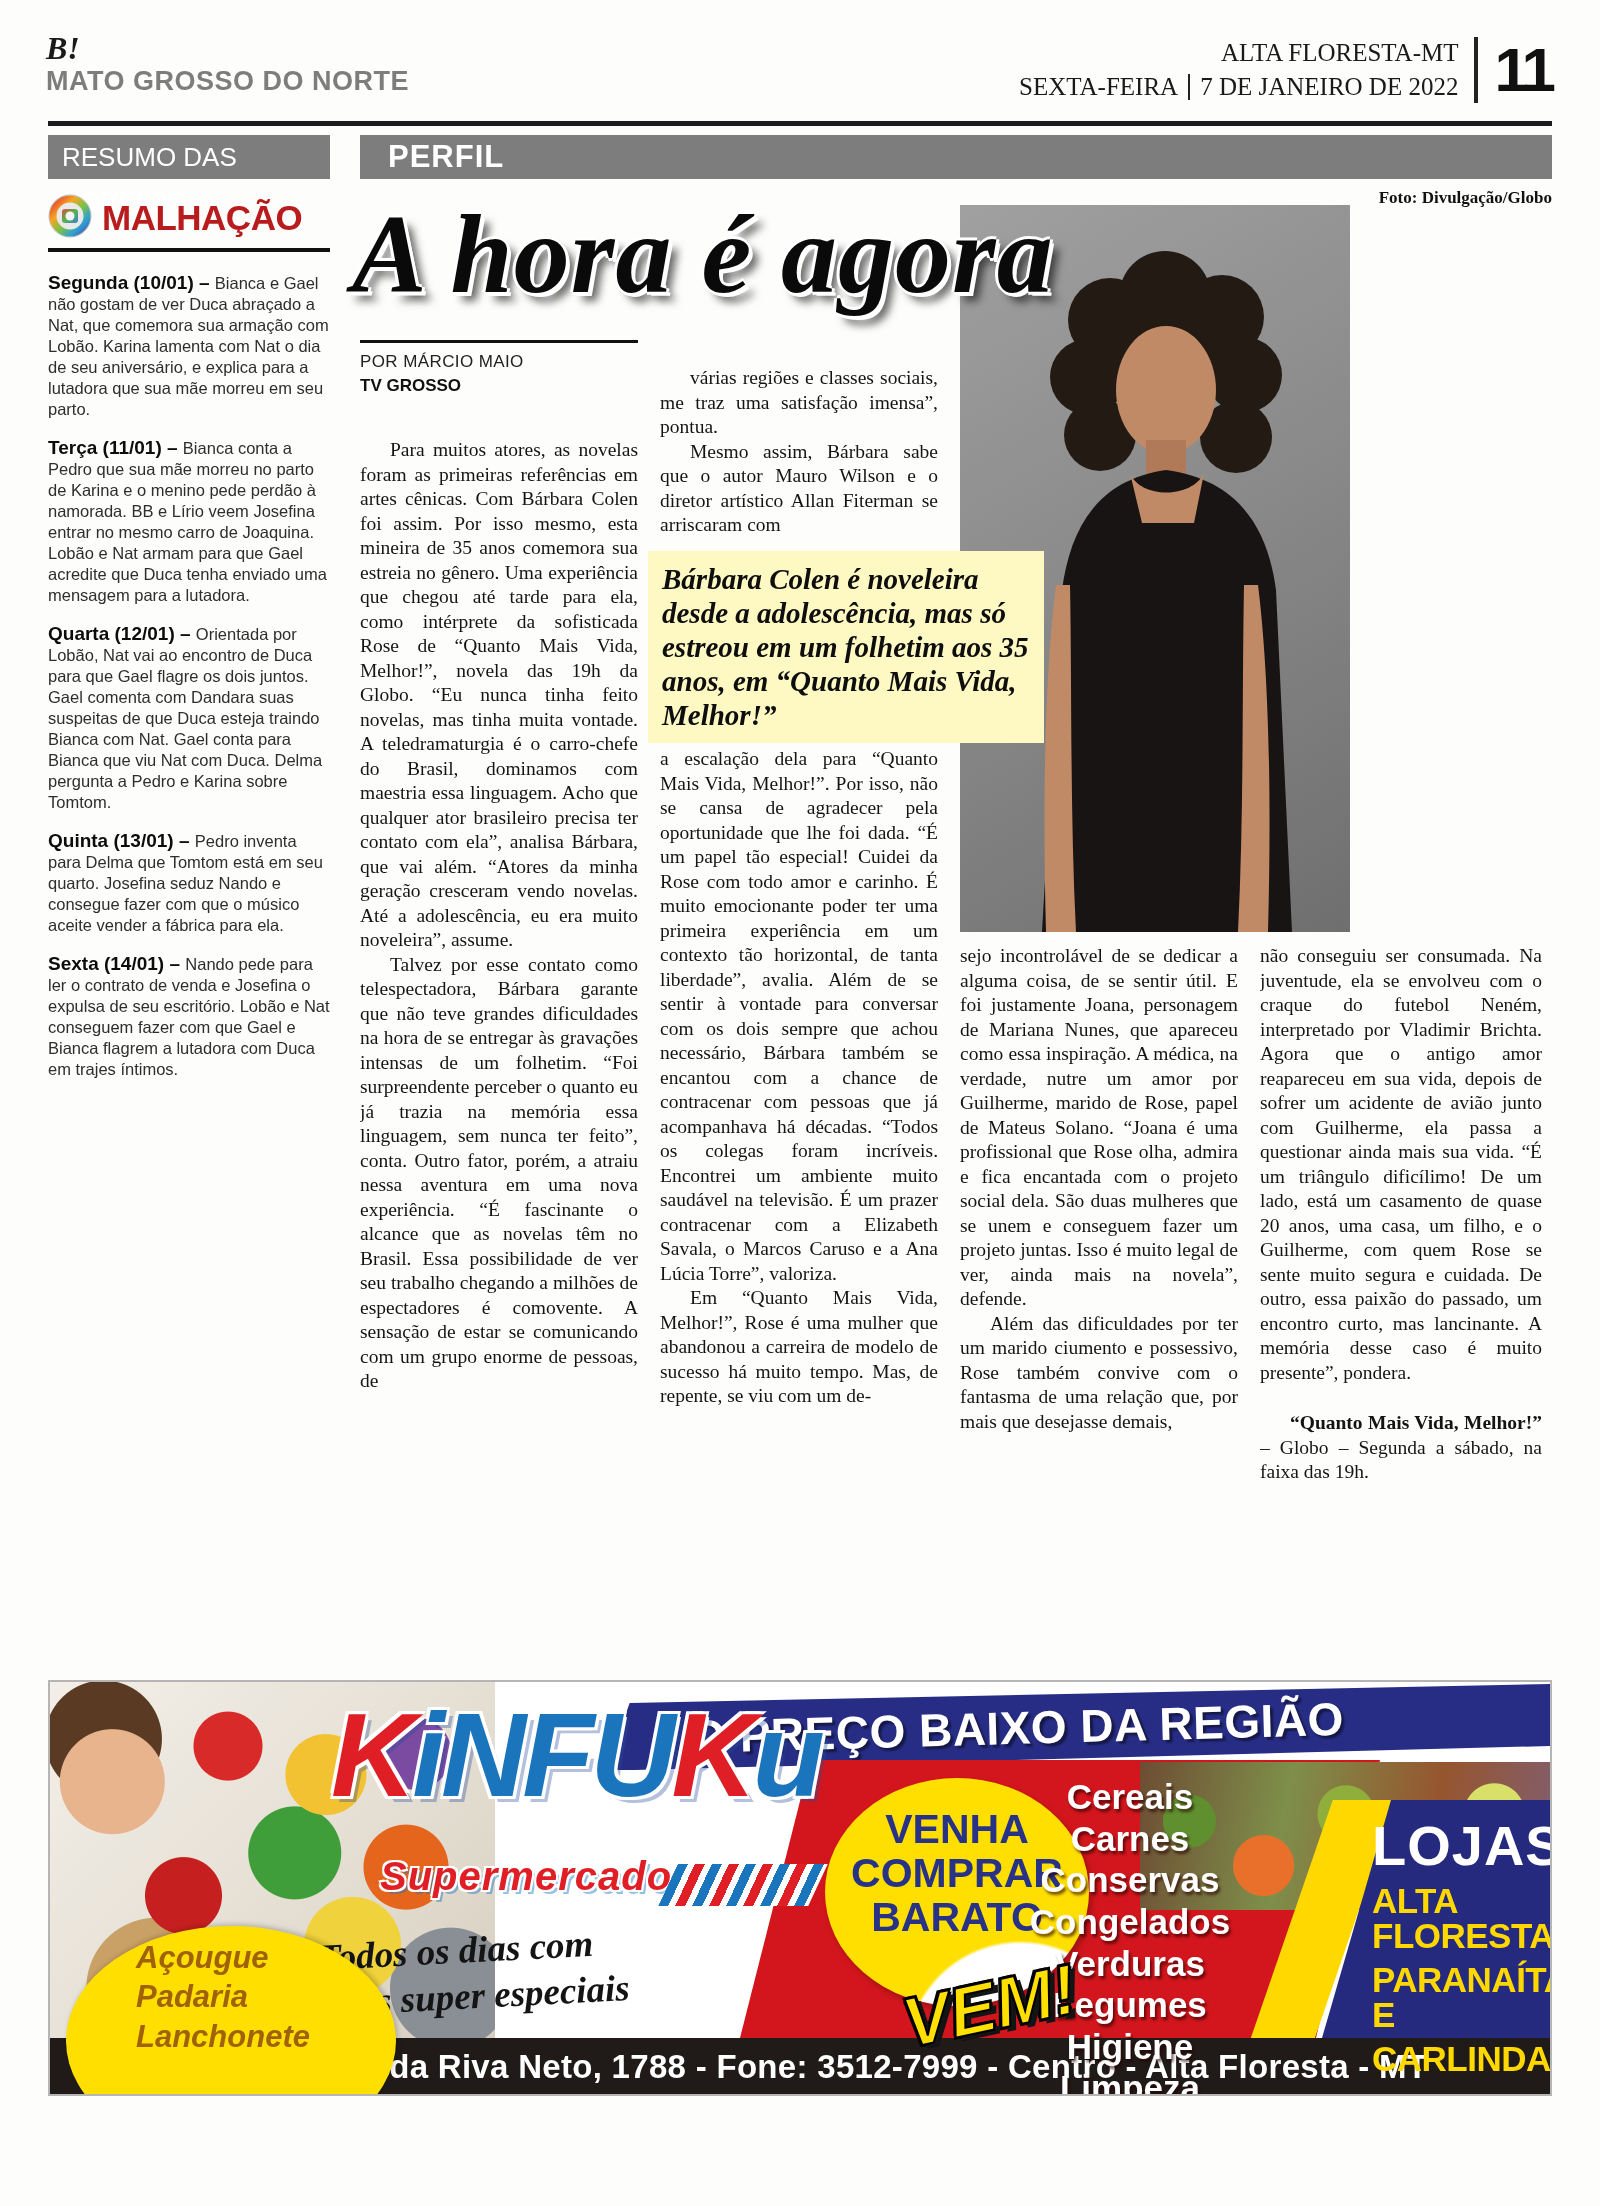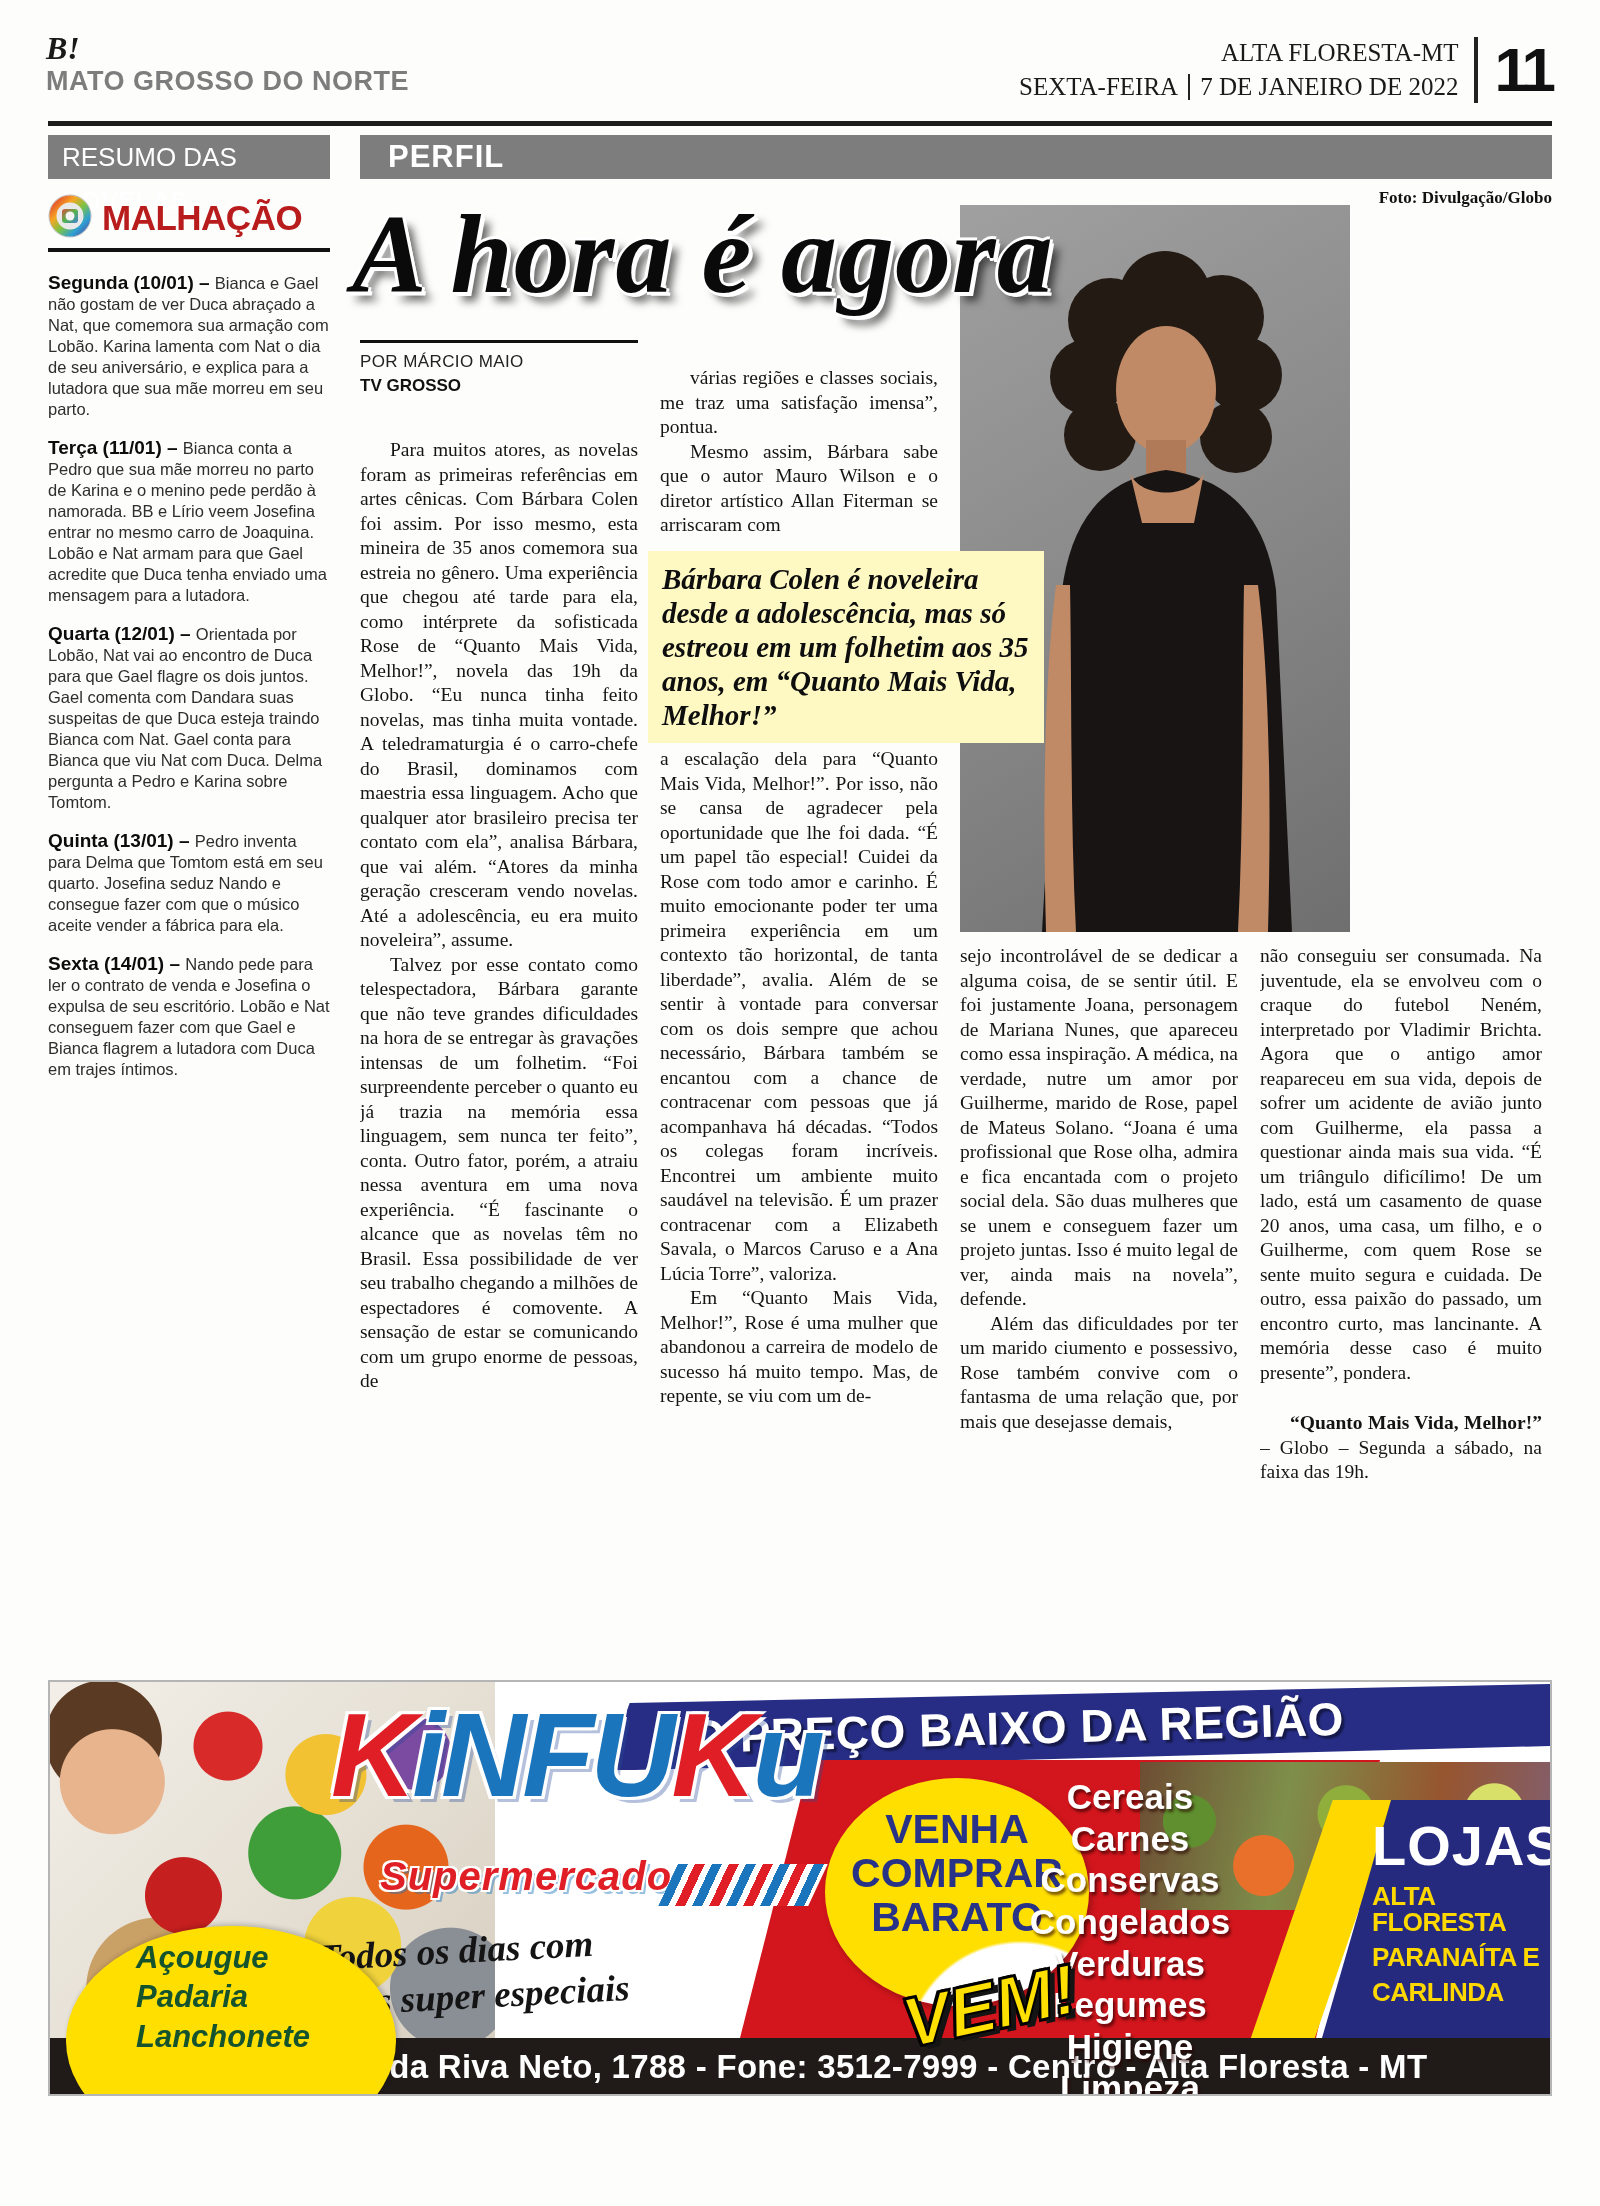--- a/index.html
+++ b/index.html
@@ -98,27 +98,27 @@
             color:#fff;text-shadow:2px 3px 3px rgba(40,0,0,.65);}
   .bubble{left:775px;top:96px;width:264px;height:228px;border-radius:50%;z-index:4;
           background:radial-gradient(circle at 74% 122%,#ffffff 0 33%,#ffdf00 34%);
           box-shadow:3px 4px 6px rgba(0,0,0,.25);}
   .bubble-text{padding-top:30px;text-align:center;font-weight:900;font-size:41px;line-height:1.07;color:#283387;}
   .yellowstripe{left:1238px;top:118px;width:64px;height:260px;background:#ffd800;transform:skewX(-19deg);}
   .bluepanel{left:1272px;top:118px;width:230px;height:238px;background:#252a7e;
              clip-path:polygon(30% 0,100% 0,100% 100%,0 100%);}
   .lojas{left:1322px;top:136px;width:176px;z-index:6;line-height:1;}
   .lojas-title{font-weight:800;font-size:56px;color:#fff;letter-spacing:1px;}
-  .lojas-line{font-weight:800;font-size:26px;color:#ffd800;margin-top:9px;letter-spacing:-.5px;}
+  .lojas-line{font-weight:800;font-size:35px;color:#ffd800;margin-top:9px;letter-spacing:-.5px;}
   .vem{left:852px;top:284px;z-index:7;font-weight:900;font-style:italic;font-size:70px;color:#ffe000;
        transform:rotate(-12deg);-webkit-text-stroke:2px #000;
        text-shadow:5px 5px 0 #141414,2px 2px 0 #000,-2px -2px 0 #000,2px -2px 0 #000,-2px 2px 0 #000;}
   .acougue-bubble{left:16px;top:244px;width:330px;height:230px;border-radius:50%;background:#ffdf00;z-index:3;
                   box-shadow:2px -2px 5px rgba(0,0,0,.2);}
-  .acougue-text{left:86px;top:256px;z-index:4;font-weight:800;font-size:31px;line-height:1.27;color:#14532d;font-style:italic;}
+  .acougue-text{left:86px;top:256px;z-index:4;font-weight:800;font-size:31px;line-height:1.27;color:#a16207;font-style:italic;}
   .scripttext{left:222px;top:246px;width:370px;z-index:2;text-align:center;transform:rotate(-3deg);
               font-family:"Liberation Serif",serif;font-style:italic;font-weight:700;font-size:37px;line-height:1.25;color:#141414;}
   .addressbar{left:0;top:356px;width:1500px;height:58px;background:#201b18;color:#fff;text-align:center;
               font-weight:800;font-size:33px;line-height:58px;letter-spacing:.3px;}
 </style>
 </head>
 <body>
 
 <div class="page">
 

